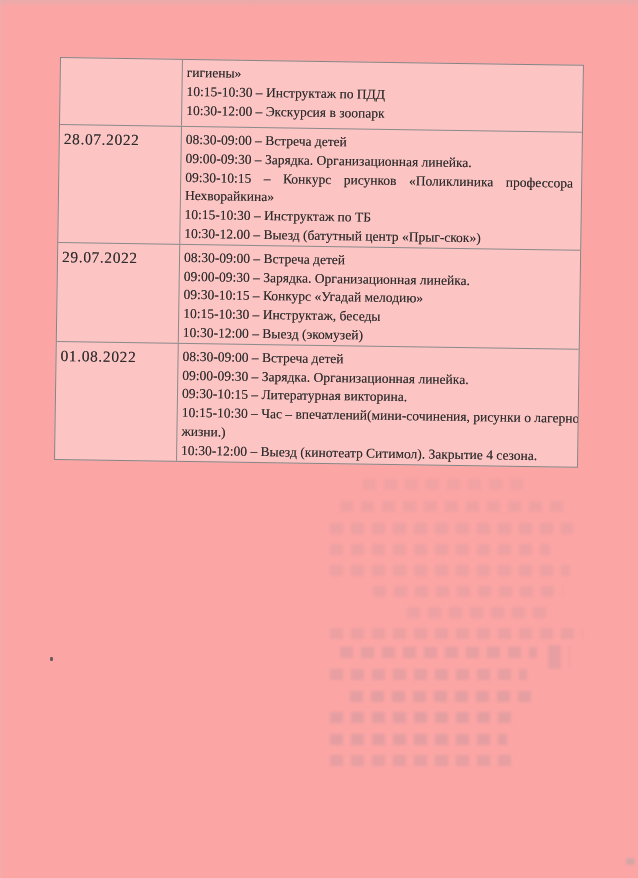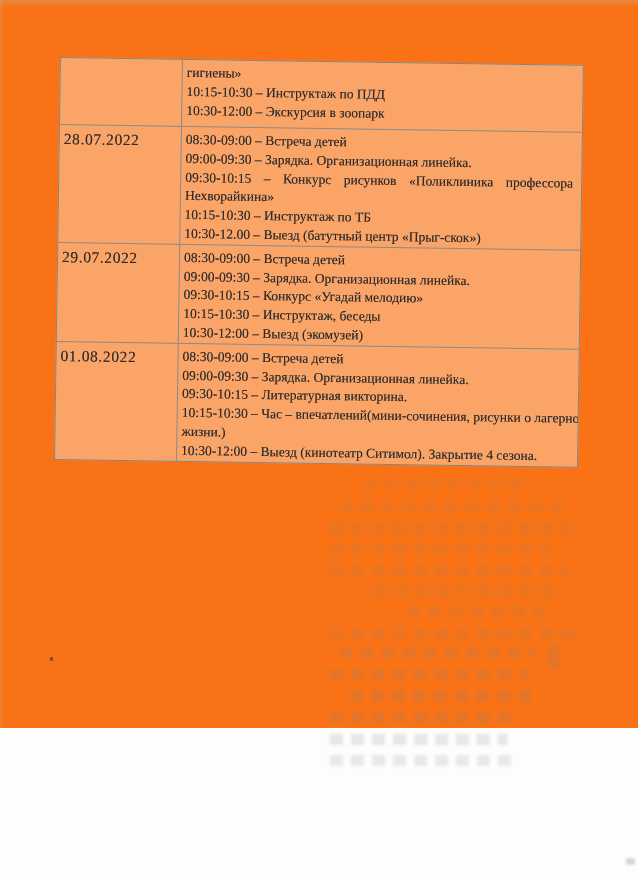--- a/index.html
+++ b/index.html
@@ -6,22 +6,22 @@
     margin: 0;
     padding: 0;
     width: 638px;
     height: 878px;
     overflow: hidden;
     background: #fdfdfb;
   }
   .page {
     position: relative;
     width: 638px;
-    height: 728px;
-    background: #f97316;
+    height: 878px;
+    background: #fca5a5;
     font-family: "Liberation Serif", "DejaVu Serif", serif;
     color: #2b2b2b;
   }
   
   .edge-shade-top {
     position: absolute;
     left: 0; top: 0; right: 0;
     height: 7px;
     background: linear-gradient(180deg, rgba(185,185,182,0.30), rgba(185,185,182,0));
     pointer-events: none;

